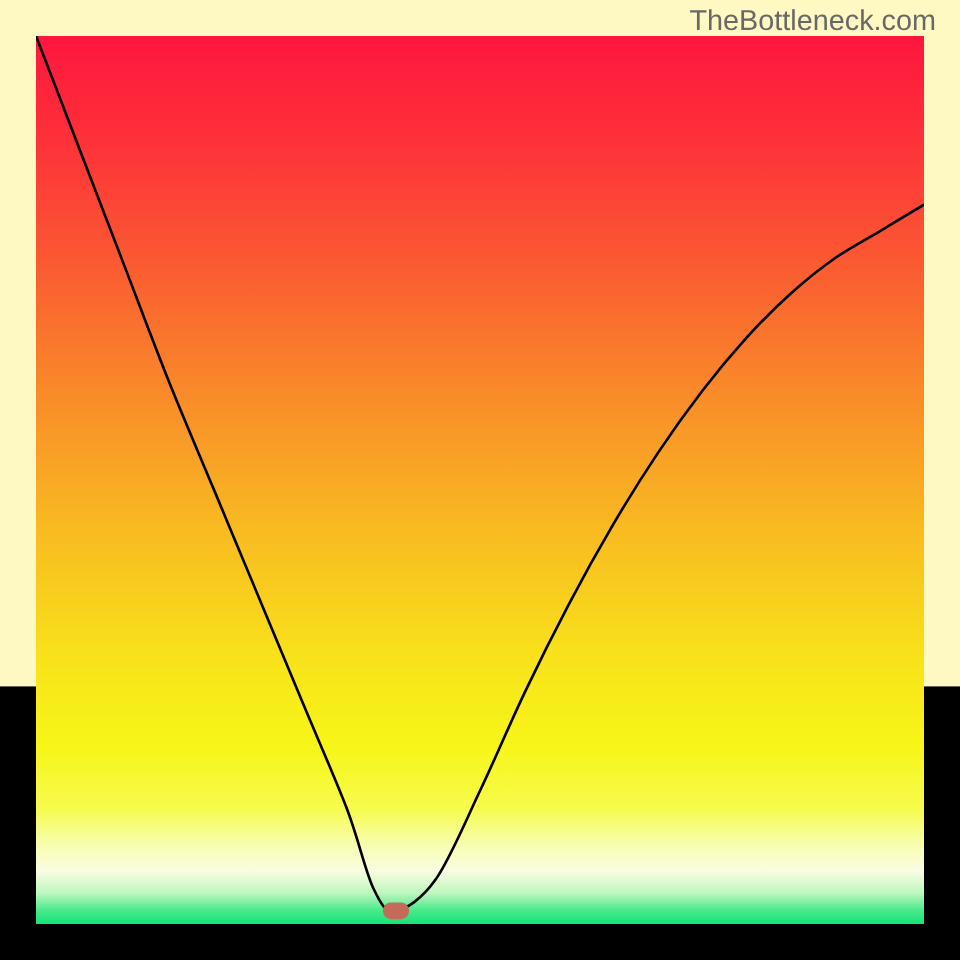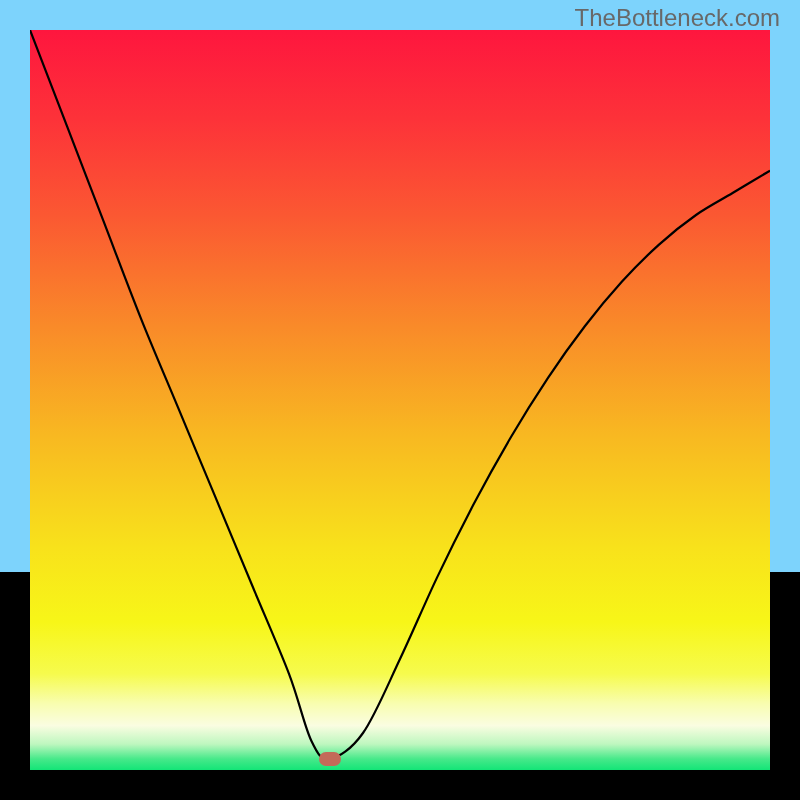--- a/index.html
+++ b/index.html
@@ -1,21 +1,21 @@
 <!DOCTYPE html>
 <html><head>
 <meta charset="utf-8">
 <style>
   * { margin: 0; padding: 0; box-sizing: border-box; }
   html, body { width: 800px; height: 800px; background: #000; overflow: hidden; }
   .frame {
     position: relative;
     width: 800px;
     height: 572px;
-    background: #7dd3fc;
+    background: #fef9c3;
   }
   .watermark {
     position: absolute;
     top: 4px;
     right: 20px;
     color: #686868;
     font-family: Arial, Helvetica, sans-serif;
     font-size: 24px;
     font-weight: normal;
     z-index: 10;

